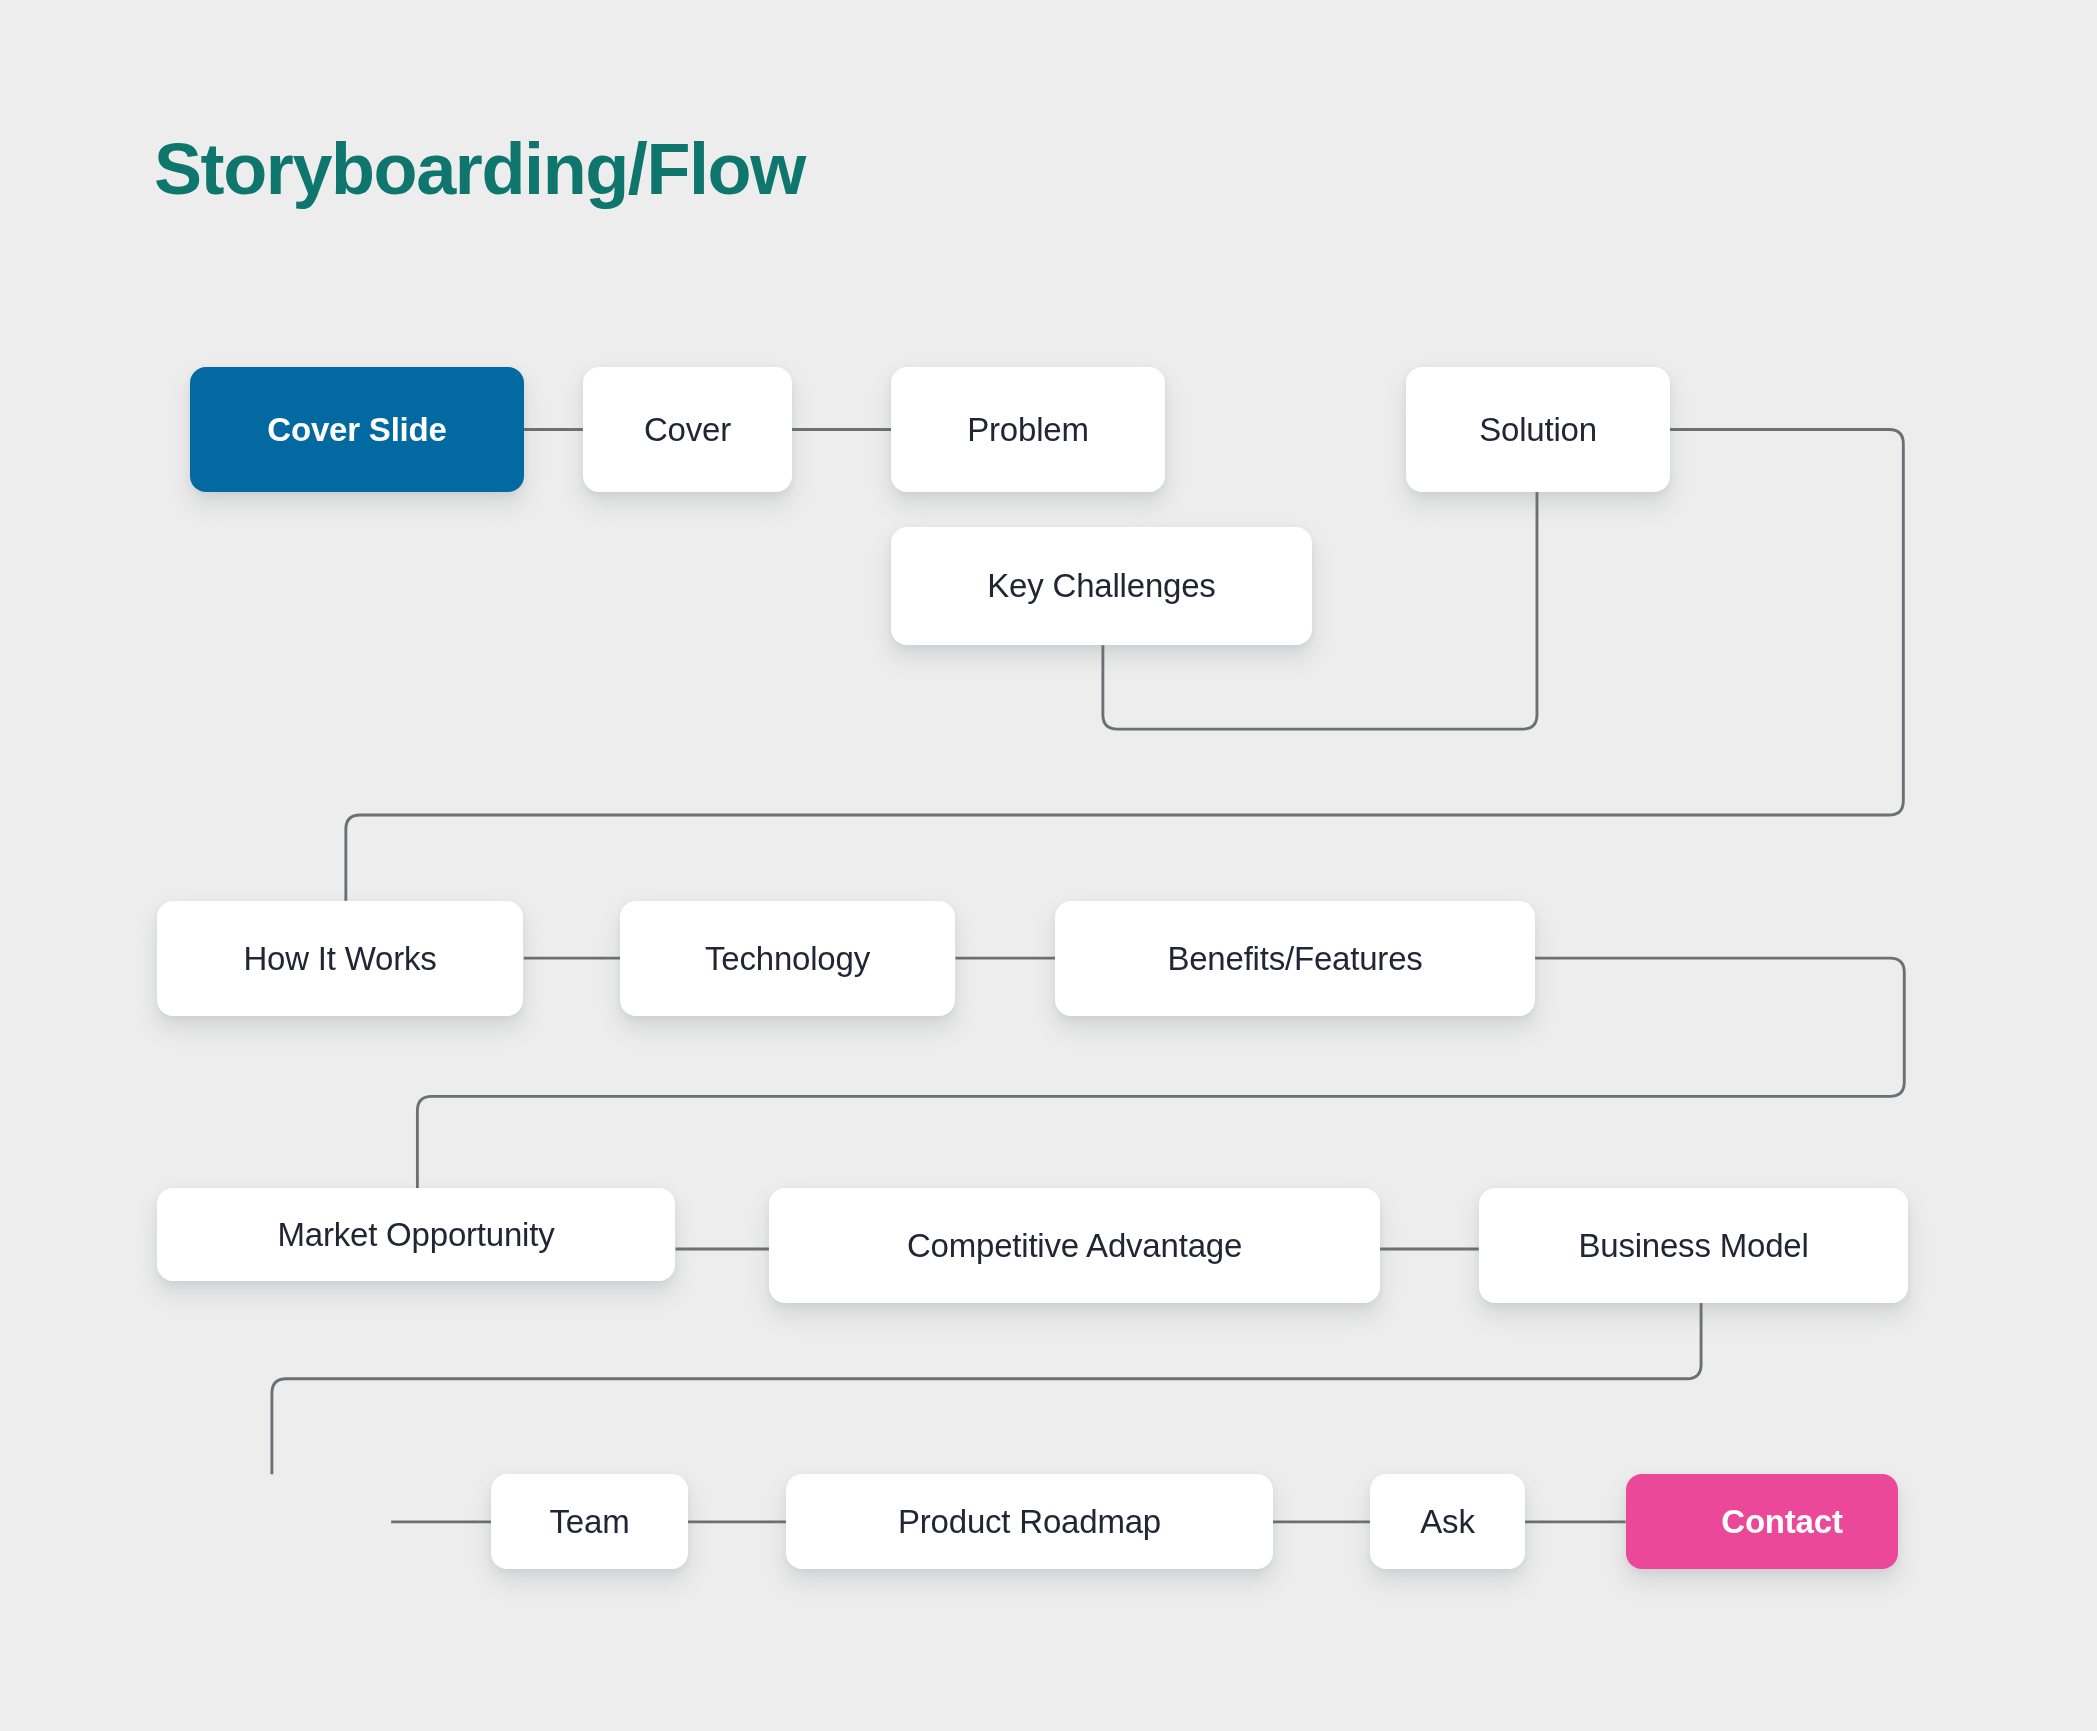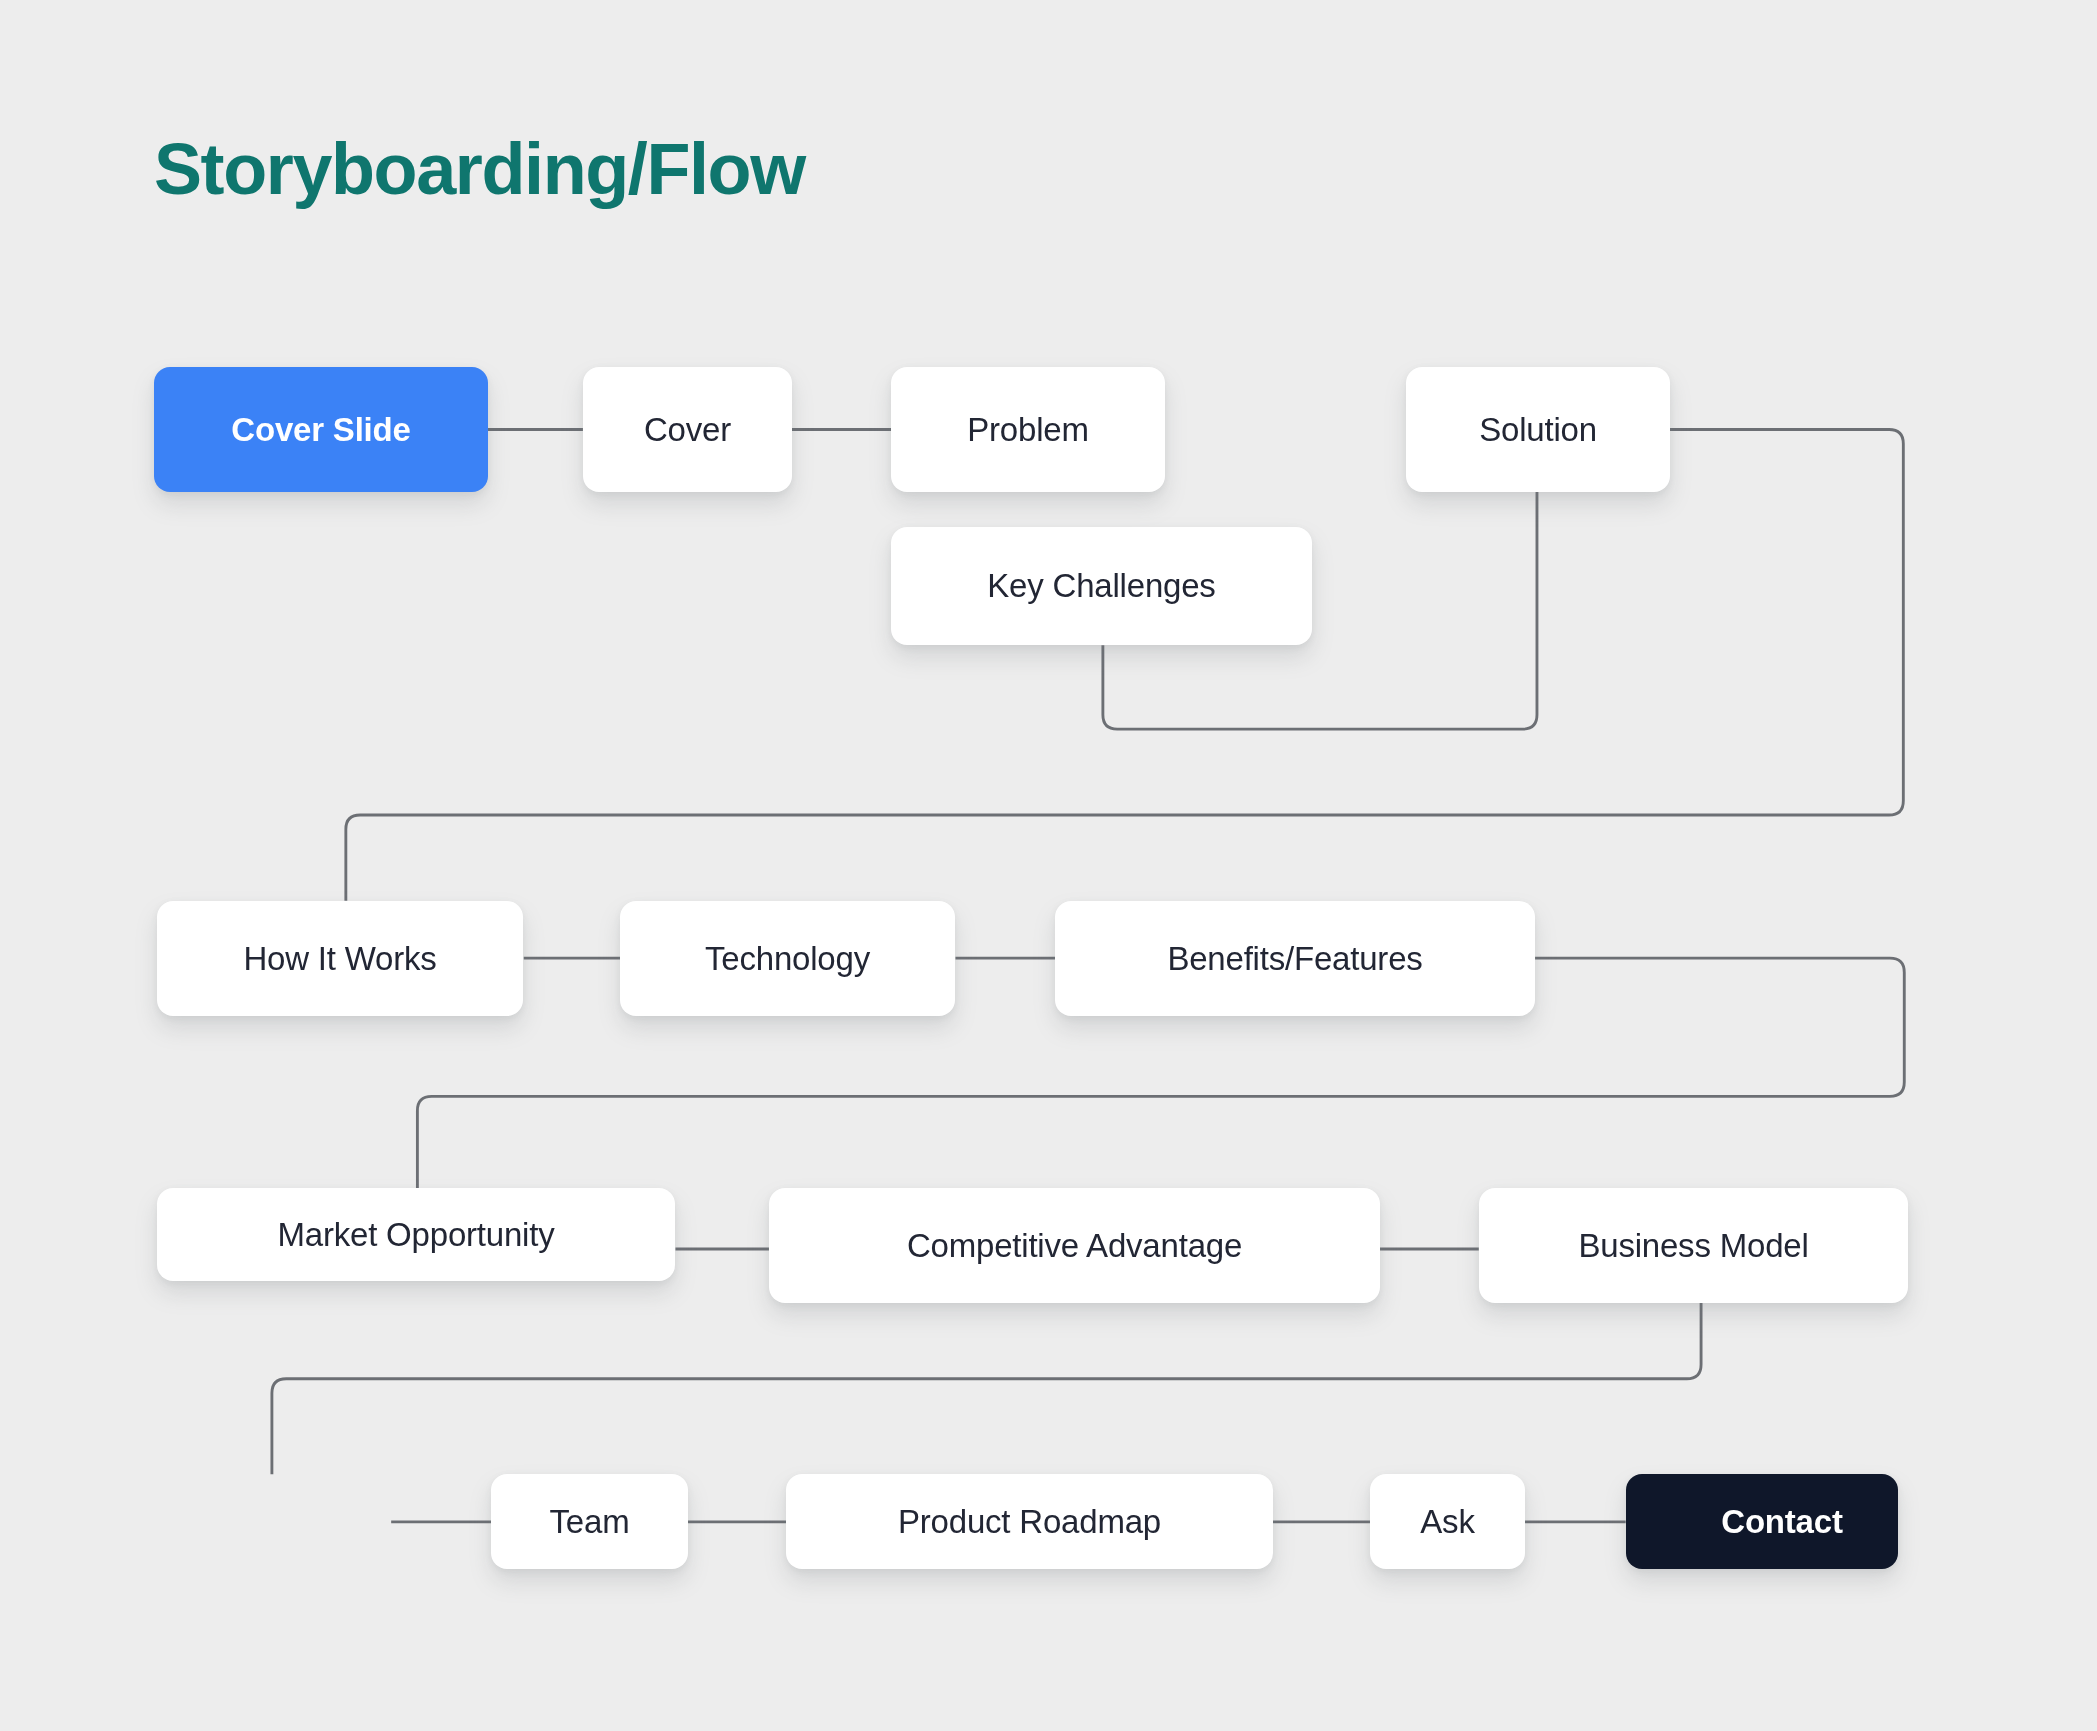--- a/index.html
+++ b/index.html
@@ -48,26 +48,27 @@
     color: #222634;
     font-size: 33px;
     font-weight: 400;
     letter-spacing: -0.2px;
     white-space: nowrap;
     box-shadow: 0 12.4px 22px rgba(120,124,132,0.20),
                 0 2.9px 6.7px rgba(120,124,132,0.10);
     z-index: 3;
   }
   .node.accent-orange {
-    background: #3b82f6;
+    background: #0369a1;
     color: #ffffff;
     font-weight: 700;
+    margin-left: 36px;
   }
   .node.accent-blue {
-    background: #0f172a;
+    background: #ec4899;
     color: #ffffff;
     font-weight: 700;
     padding-left: 40px;
   }
   .node .node-label {
     display: block;
     pointer-events: none;
   }
 </style>
 </head>

